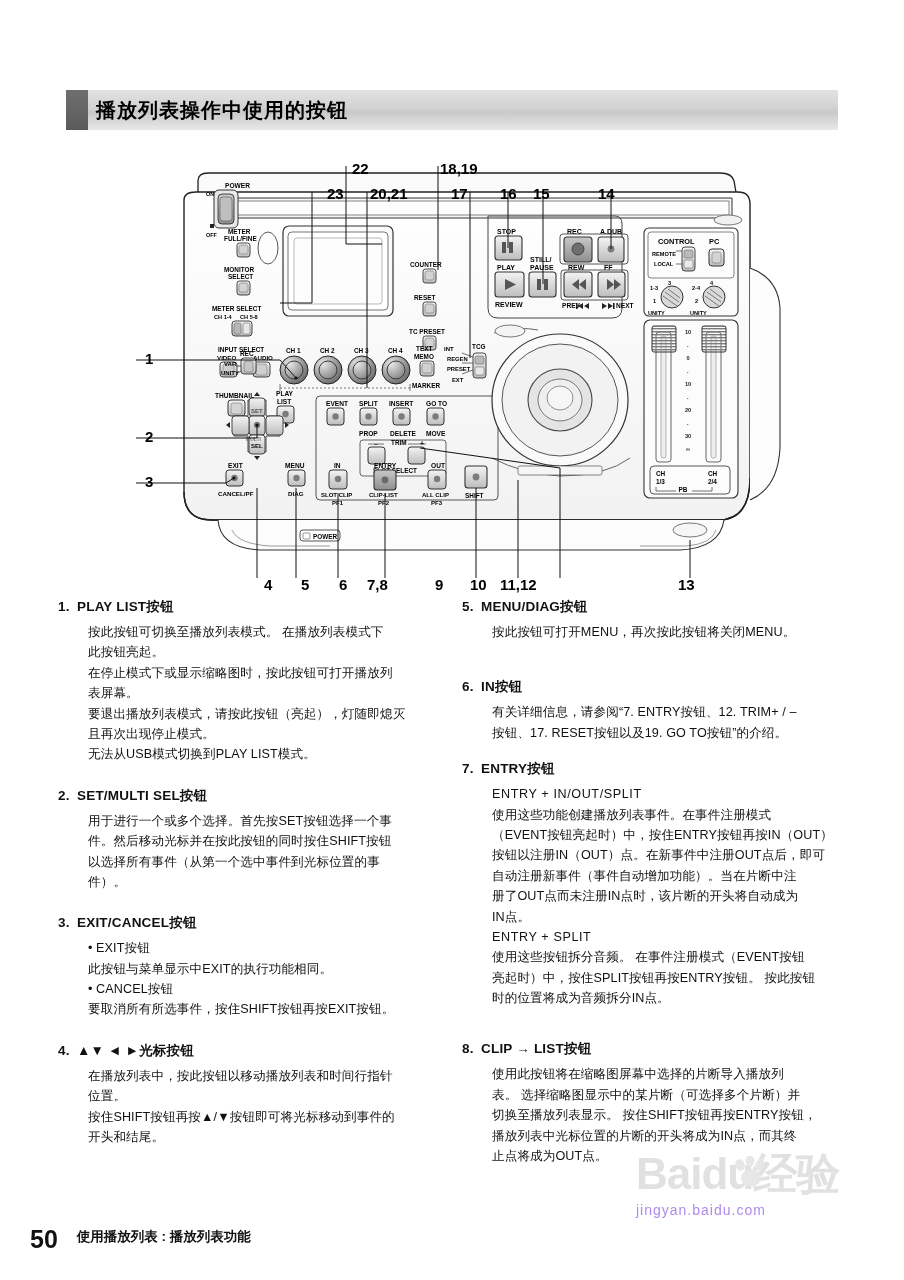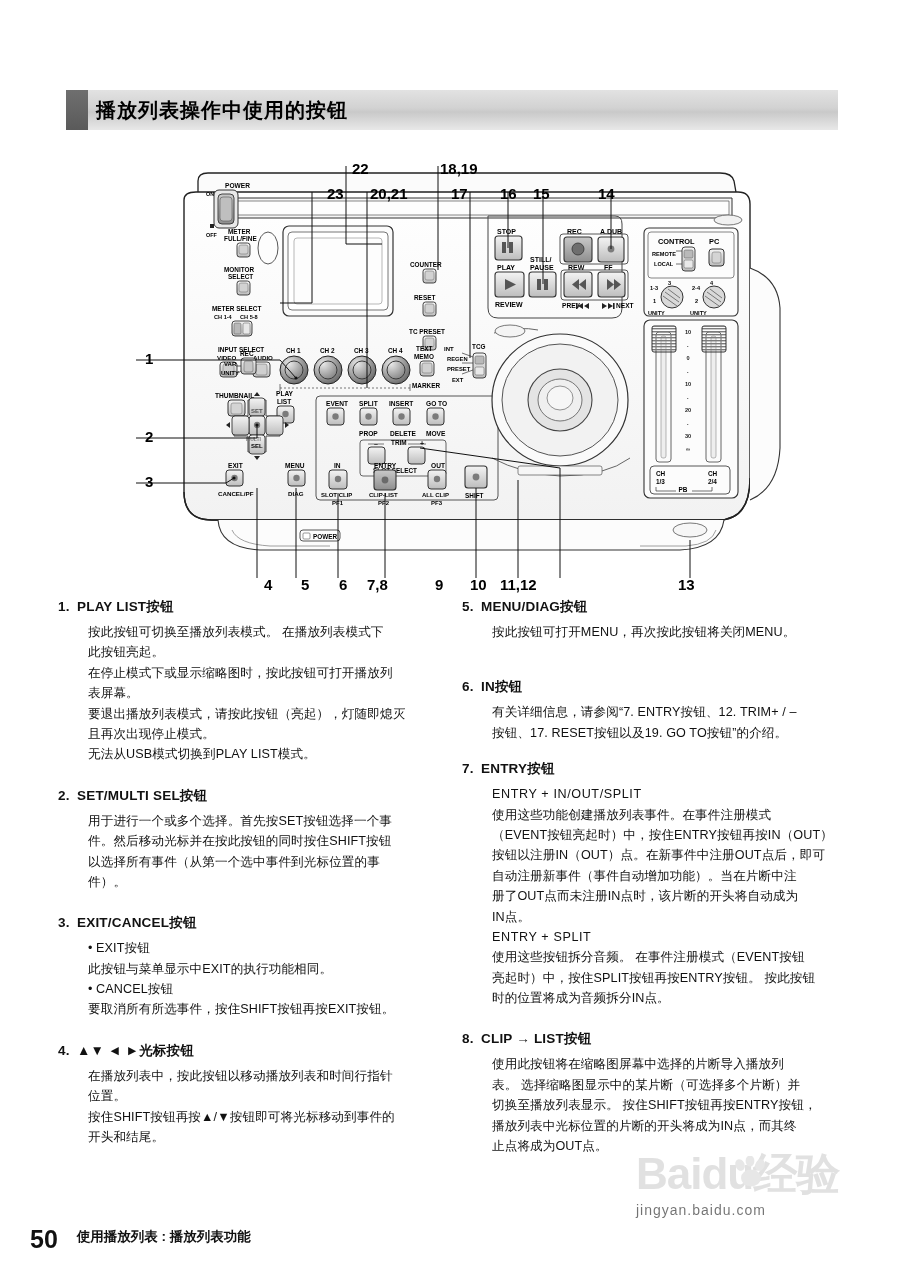--- a/index.html
+++ b/index.html
@@ -95,21 +95,21 @@
     opacity: .55;
   }
   .wm-big {
     font-size: 44px; font-weight: bold;
     color: #c9c9c9;
     letter-spacing: -1px;
     line-height: 1;
     white-space: nowrap;
   }
   .wm-small {
-    font-size: 14px; color: #000000;
+    font-size: 14px; color: #6d28d9;
     letter-spacing: 1px; margin-top: 6px;
     white-space: nowrap;
   }
   .wm-paw {
     position:absolute; left: 96px; top: 4px;
     width: 40px; height: 34px;
   }
 </style>
 </head>
 <body>
@@ -611,21 +611,21 @@
       <p>自动注册新事件（事件自动增加功能）。当在片断中注</p>
       <p>册了OUT点而未注册IN点时，该片断的开头将自动成为</p>
       <p>IN点。</p>
       <p class="mono-line">ENTRY + SPLIT</p>
       <p>使用这些按钮拆分音频。 在事件注册模式（EVENT按钮</p>
       <p>亮起时）中，按住SPLIT按钮再按ENTRY按钮。 按此按钮</p>
       <p>时的位置将成为音频拆分IN点。</p>
     </div>
   </div>
 
-  <div class="item" style="margin-top:22px;">
+  <div class="item" style="margin-top:32px;">
     <div class="item-head">
       <span class="num">8.</span><span>CLIP → LIST按钮</span>
     </div>
     <div class="item-body">
       <p>使用此按钮将在缩略图屏幕中选择的片断导入播放列</p>
       <p>表。 选择缩略图显示中的某片断（可选择多个片断）并</p>
       <p>切换至播放列表显示。 按住SHIFT按钮再按ENTRY按钮，</p>
       <p>播放列表中光标位置的片断的开头将成为IN点，而其终</p>
       <p>止点将成为OUT点。</p>
     </div>

